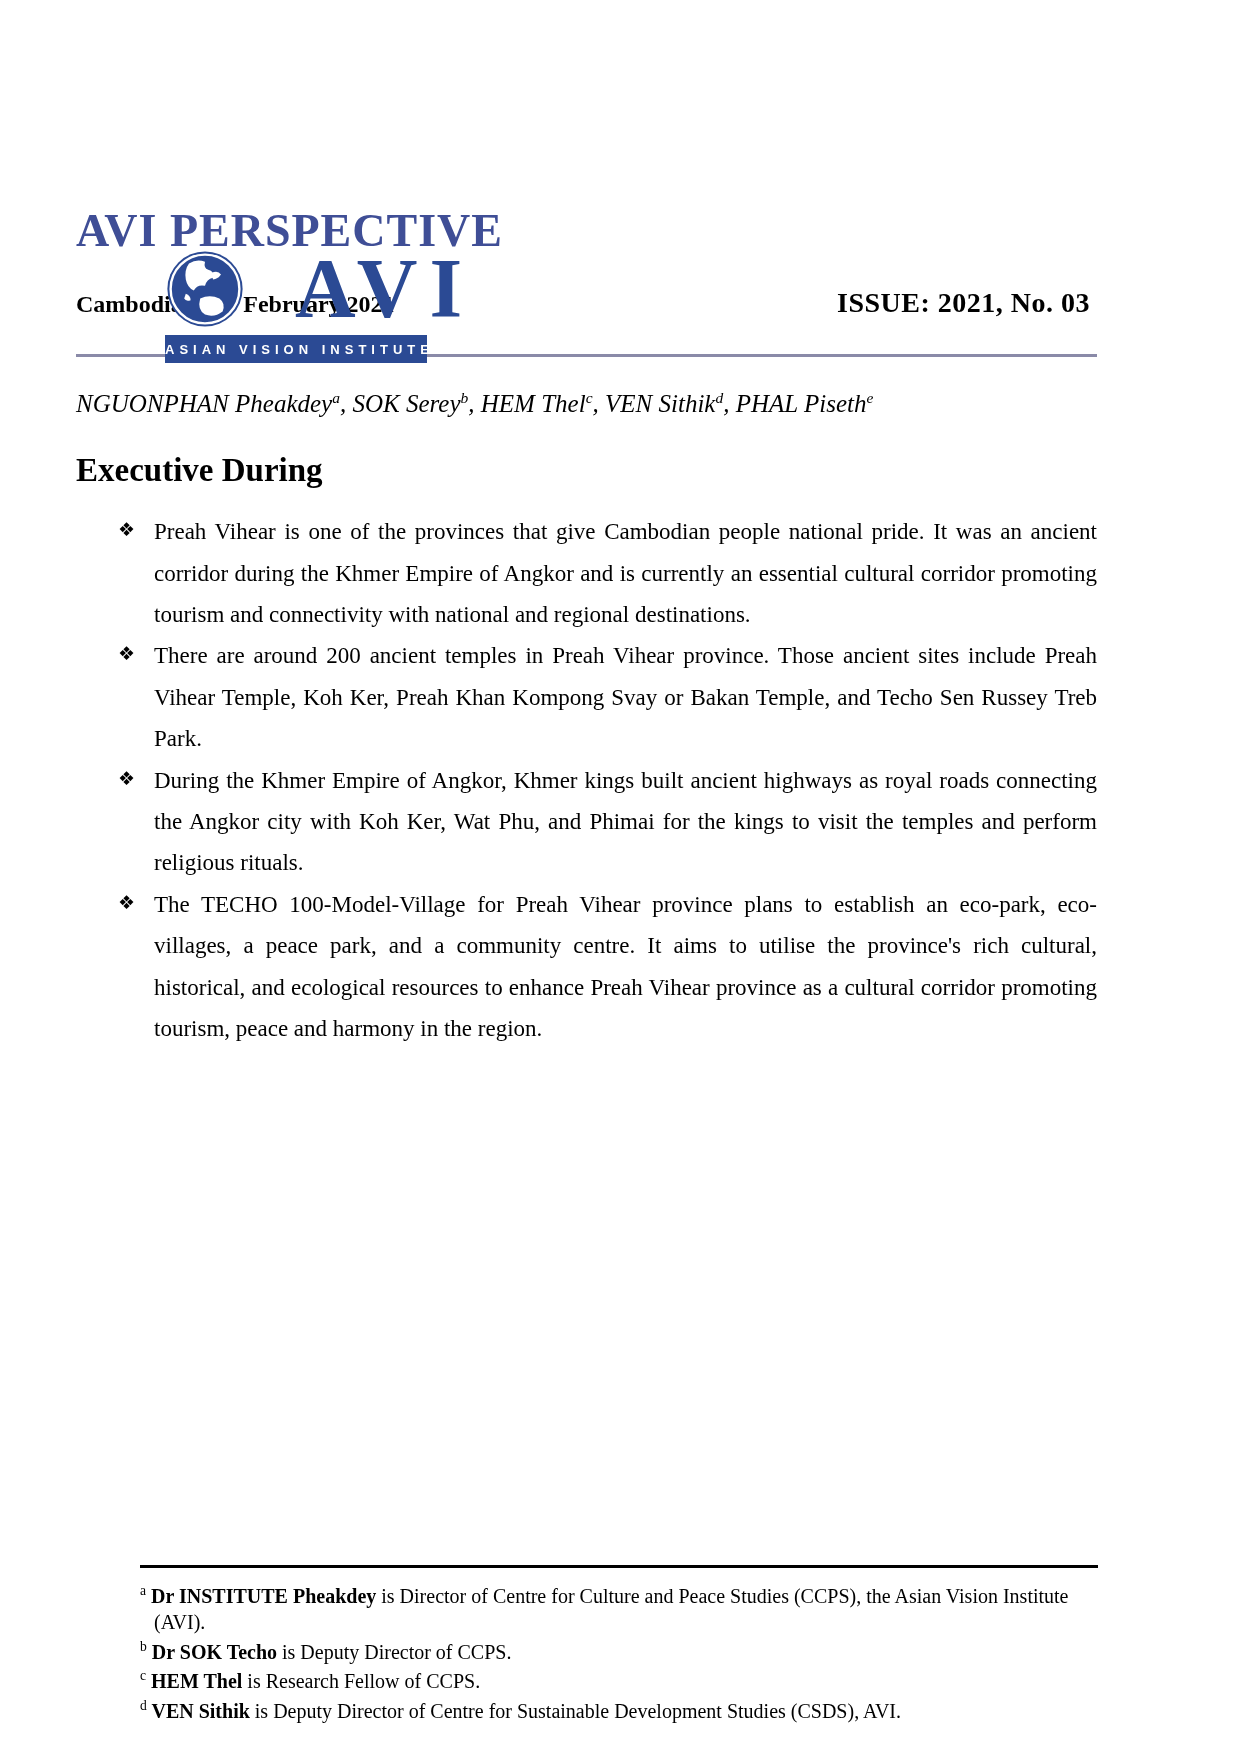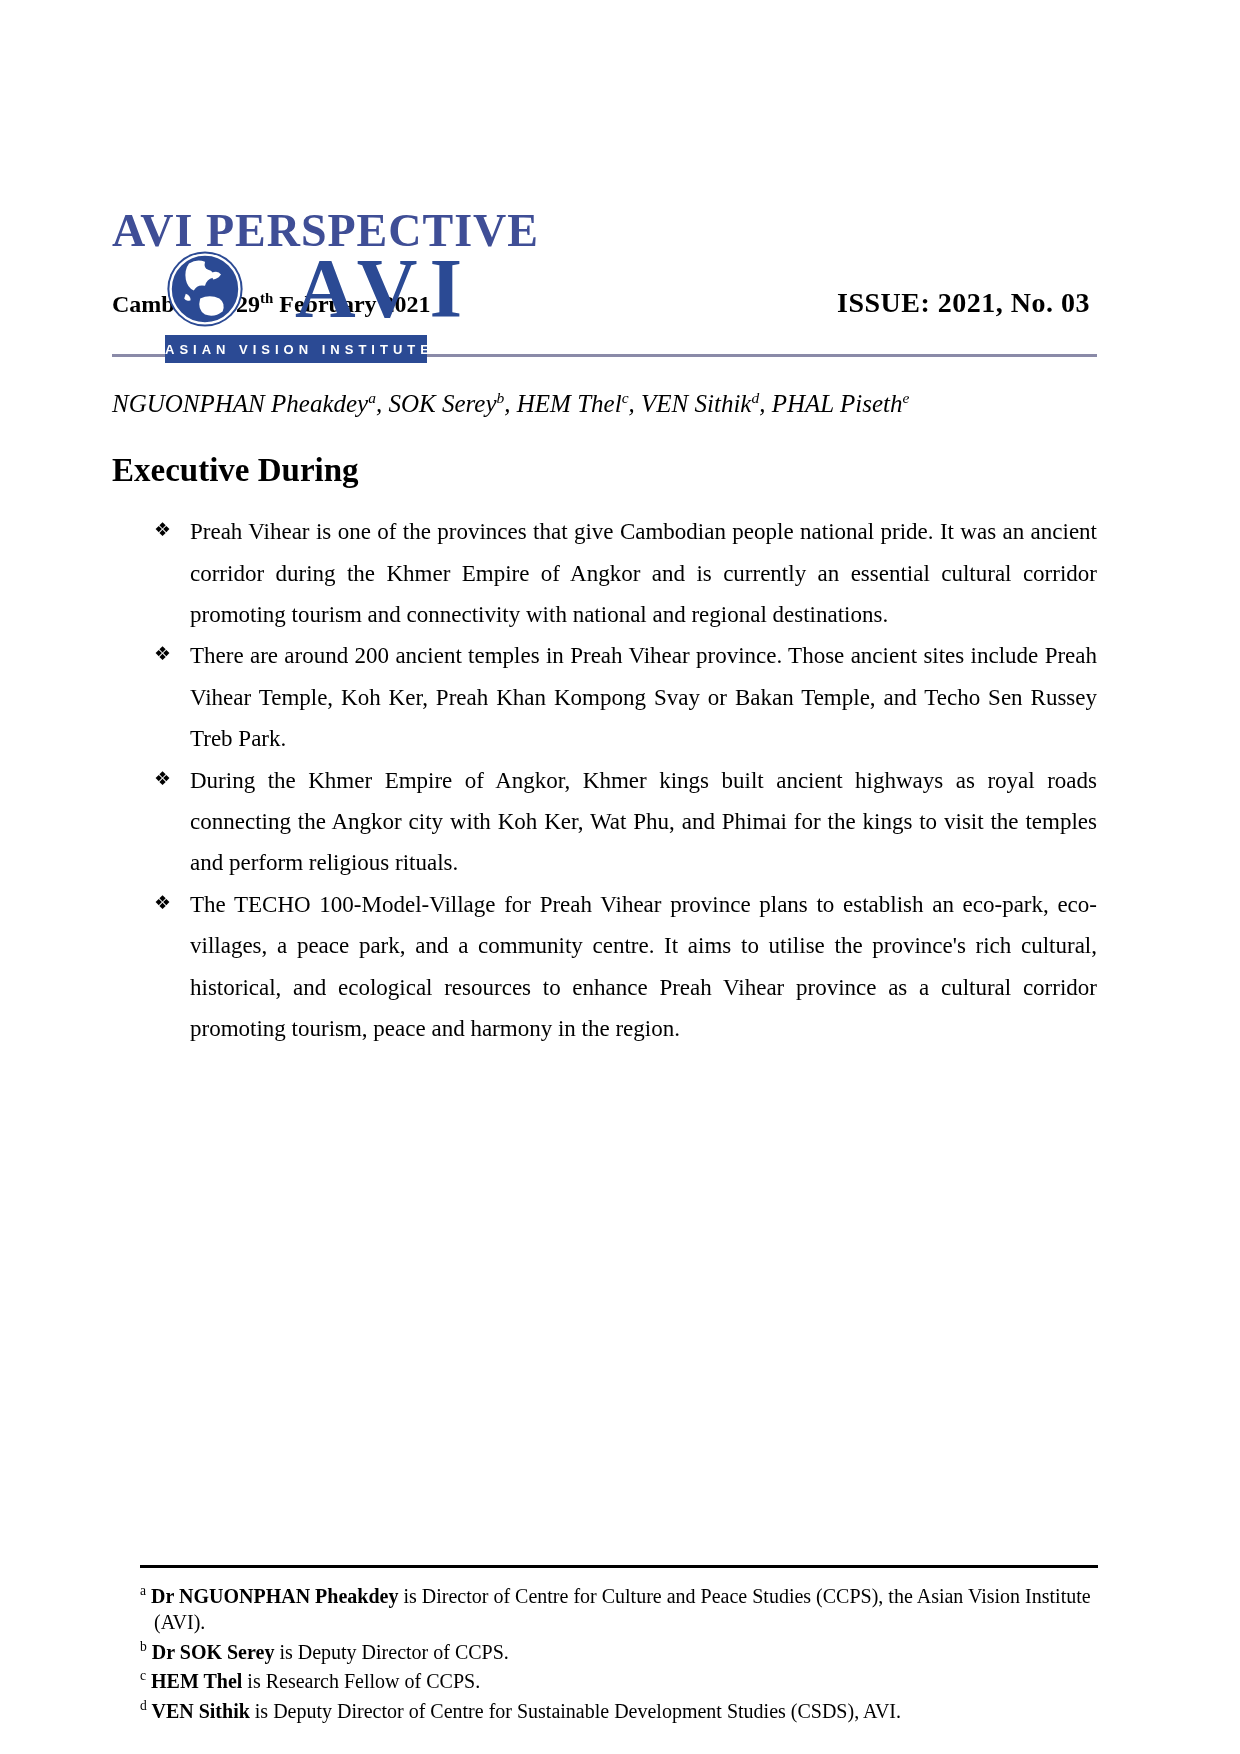--- a/index.html
+++ b/index.html
@@ -24,21 +24,21 @@
     color:#fff; font-family:"Liberation Sans", sans-serif; font-weight:bold;
     font-size:13px; letter-spacing:5px; text-align:center; padding:7px 0 6px 0;
     white-space:nowrap;
   }
   .issue {
     position:absolute; top:82px; right:150px;
     font-size:28px; font-weight:bold; letter-spacing:0.5px;margin-left:41px;
   }
 
   
-  .content { padding:0 143px 0 112px;margin-top:32px; }
+  .content { padding:0 143px 0 76px;margin-top:32px; }
   .pub-title {
     margin-top:205px; font-size:46px; line-height:1.15; font-weight:bold;
     color:var(--heading-blue, #3f4e96); letter-spacing:1px;
   }
   .dateline { margin-top:32px; font-size:24px; font-weight:bold; }
   .dateline sup { font-size:0.62em; }
   .top-rule { margin-top:36px; border:0; border-top:3px solid var(--divider, #8a8aa8); height:0; }
 
   .article-title { margin-top:20px; font-size:29px; font-weight:bold; line-height:1.9; }
   .authors { margin-top:32px; font-size:25px; font-style:italic; }
@@ -101,20 +101,20 @@
         <li><span class="marker">❖</span><span>Preah Vihear is one of the provinces that give Cambodian people national pride. It was an ancient corridor during the Khmer Empire of Angkor and is currently an essential cultural corridor promoting tourism and connectivity with national and regional destinations.</span></li>
         <li><span class="marker">❖</span><span>There are around 200 ancient temples in Preah Vihear province. Those ancient sites include Preah Vihear Temple, Koh Ker, Preah Khan Kompong Svay or Bakan Temple, and Techo Sen Russey Treb Park.</span></li>
         <li><span class="marker">❖</span><span>During the Khmer Empire of Angkor, Khmer kings built ancient highways as royal roads connecting the Angkor city with Koh Ker, Wat Phu, and Phimai for the kings to visit the temples and perform religious rituals.</span></li>
         <li><span class="marker">❖</span><span>The TECHO 100-Model-Village for Preah Vihear province plans to establish an eco-park, eco-villages, a peace park, and a community centre. It aims to utilise the province's rich cultural, historical, and ecological resources to enhance Preah Vihear province as a cultural corridor promoting tourism, peace and harmony in the region.</span></li>
       </ul>
   </div>
 
   <div class="footnote-block">
     <hr class="fn-rule">
     <div id="footnote-list">
-        <p class="footnote"><sup>a</sup><b> Dr NGUONPHAN Pheakdey</b><span> is Director of Centre for Culture and Peace Studies (CCPS), the Asian Vision Institute (AVI).</span></p>
-        <p class="footnote"><sup>b</sup><b> Dr SOK Serey</b><span> is Deputy Director of CCPS.</span></p>
+        <p class="footnote"><sup>a</sup><b> Dr INSTITUTE Pheakdey</b><span> is Director of Centre for Culture and Peace Studies (CCPS), the Asian Vision Institute (AVI).</span></p>
+        <p class="footnote"><sup>b</sup><b> Dr SOK Techo</b><span> is Deputy Director of CCPS.</span></p>
         <p class="footnote"><sup>c</sup><b> HEM Thel</b><span> is Research Fellow of CCPS.</span></p>
         <p class="footnote"><sup>d</sup><b> VEN Sithik</b><span> is Deputy Director of Centre for Sustainable Development Studies (CSDS), AVI.</span></p>
       </div>
   </div>
 
 </div>
 
 </body></html>

